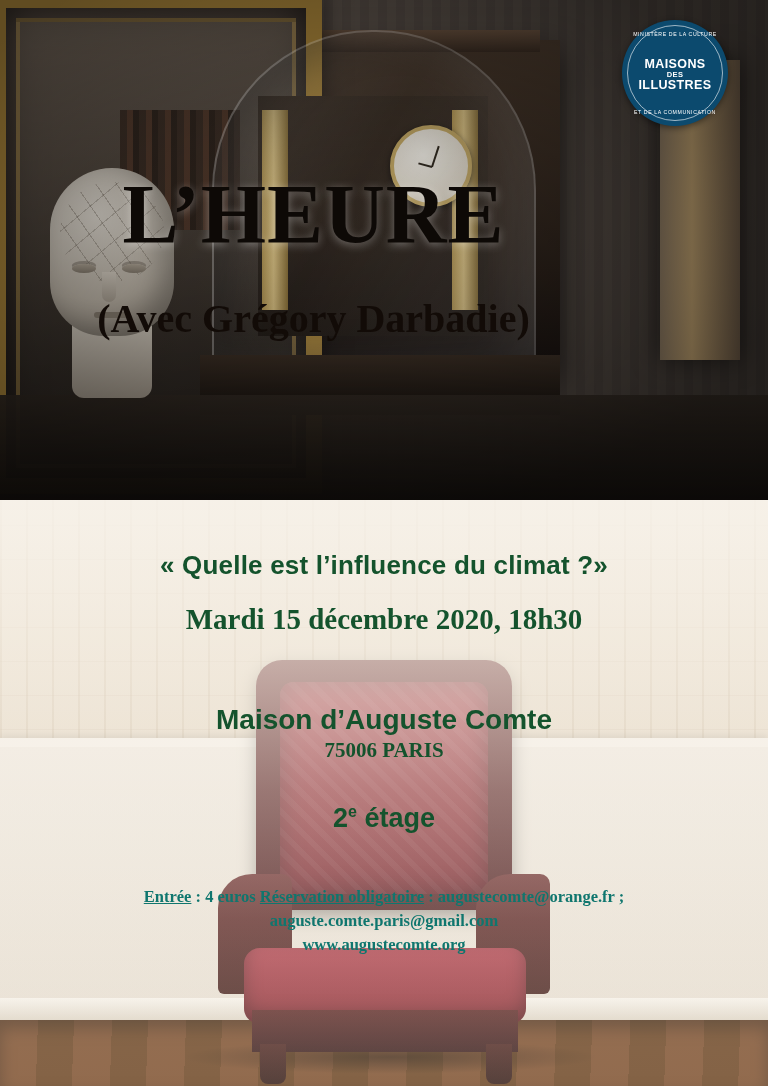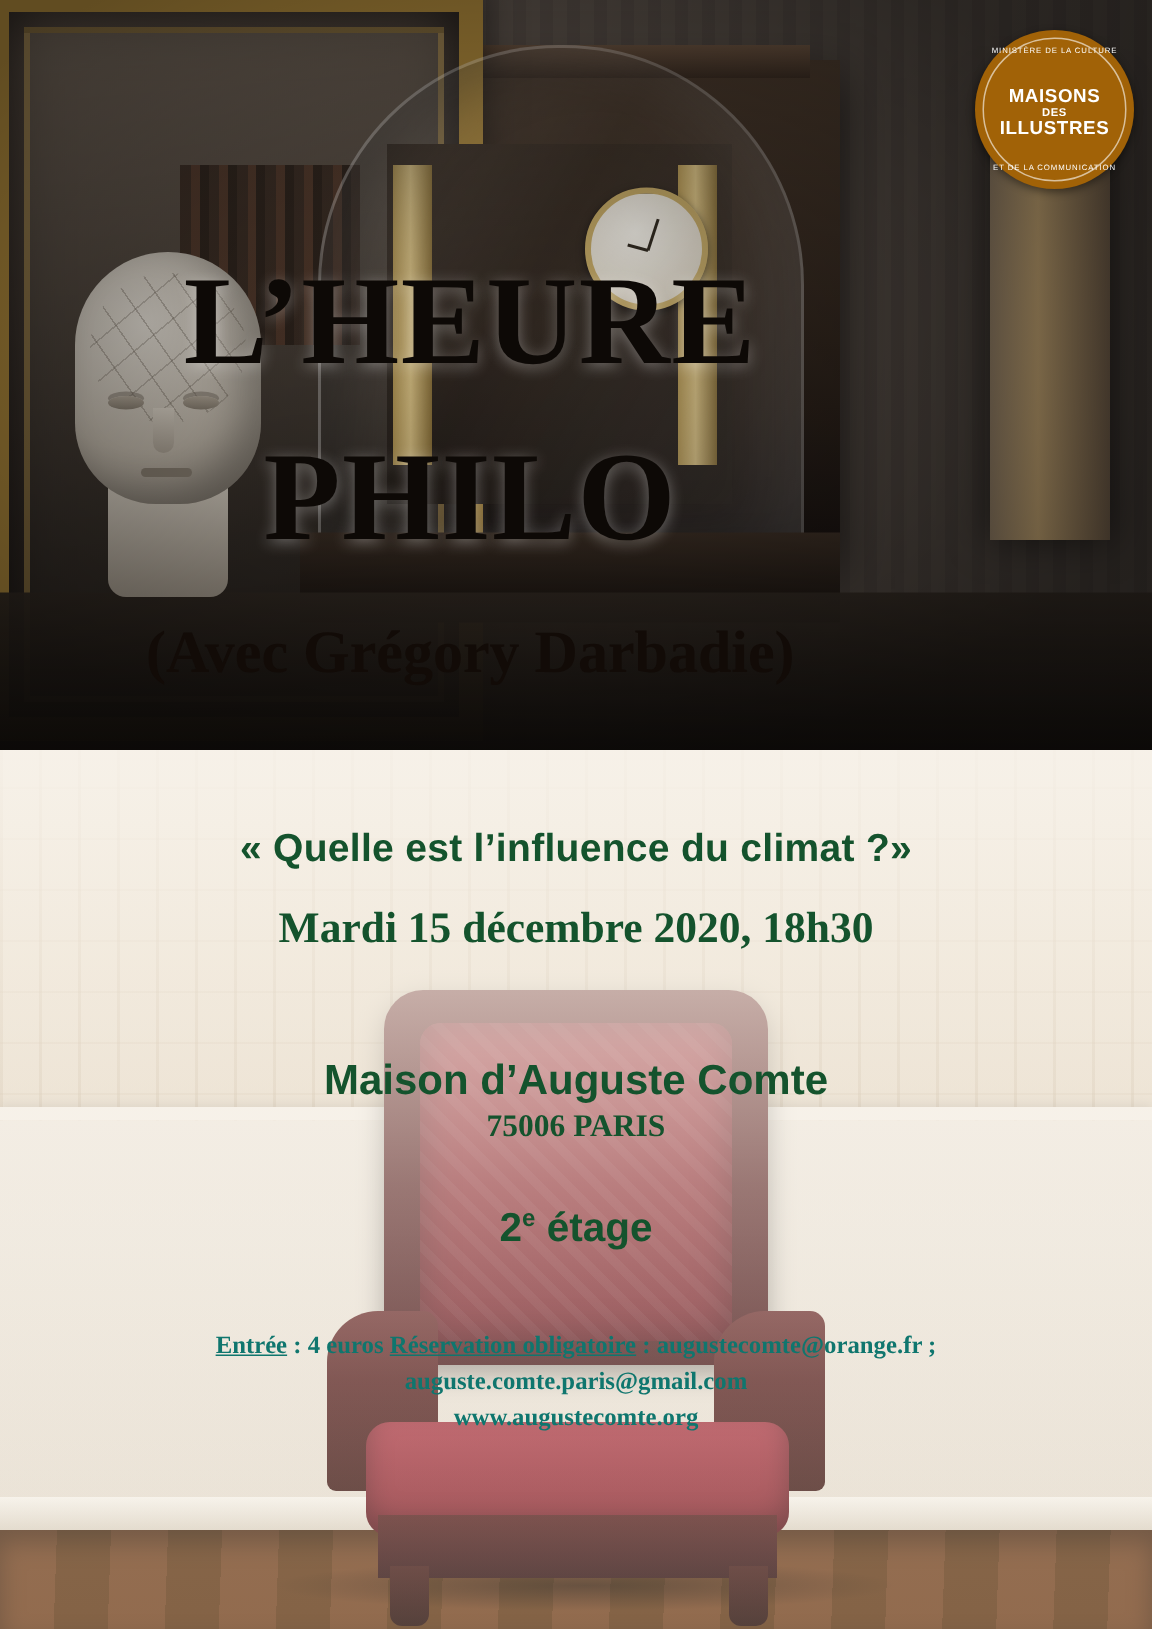--- a/index.html
+++ b/index.html
@@ -231,24 +231,24 @@
     border-radius: 50%;
     background: radial-gradient(ellipse, rgba(0,0,0,.45), rgba(0,0,0,0) 70%);
   }
   .bp-veil {
     position: absolute; left: 0; top: 0; width: 768px; height: 586px;
     background: linear-gradient(180deg, rgba(247,242,234,.92) 0, rgba(245,239,229,.72) 130px, rgba(240,233,222,.42) 290px, rgba(236,228,215,.25) 420px, rgba(230,221,206,.22));
   }
 
   
   .logo {
-    position: absolute; right: 12px; top: 20px;
+    position: absolute; right: 40px; top: 20px;
     width: 106px; height: 106px;
     border-radius: 50%;
-    background: #a16207;
+    background: #0c4a6e;
     color: #fff;
     text-align: center;
     box-shadow: 0 2px 6px rgba(0,0,0,.45);
   }
   .logo-ring {
     position: absolute; left: 5px; top: 5px; right: 5px; bottom: 5px;
     border-radius: 50%;
     border: 1px solid rgba(255,255,255,.6);
   }
   .logo-arc {
@@ -408,21 +408,20 @@
     <div class="logo-main">
       <span class="l1">MAISONS</span>
       <span class="l2">DES</span>
       <span class="l3">ILLUSTRES</span>
     </div>
     <div class="logo-arc bottom">ET DE LA COMMUNICATION</div>
   </div>
 
   <div class="title-block">
     <div class="title-line one">L’HEURE</div>
-    <div class="title-line two">PHILO</div>
     <div class="subtitle">(Avec Grégory Darbadie)</div>
   </div>
 
   <div class="info">
     <div class="question">« Quelle est l’influence du climat ?»</div>
     <div class="date">Mardi 15 décembre 2020, 18h30</div>
     <div class="venue">Maison d’Auguste Comte</div>
     <div class="addr2">75006 PARIS</div>
     <div class="floor"><span>2</span><sup>e</sup><span> étage</span></div>
   </div>

